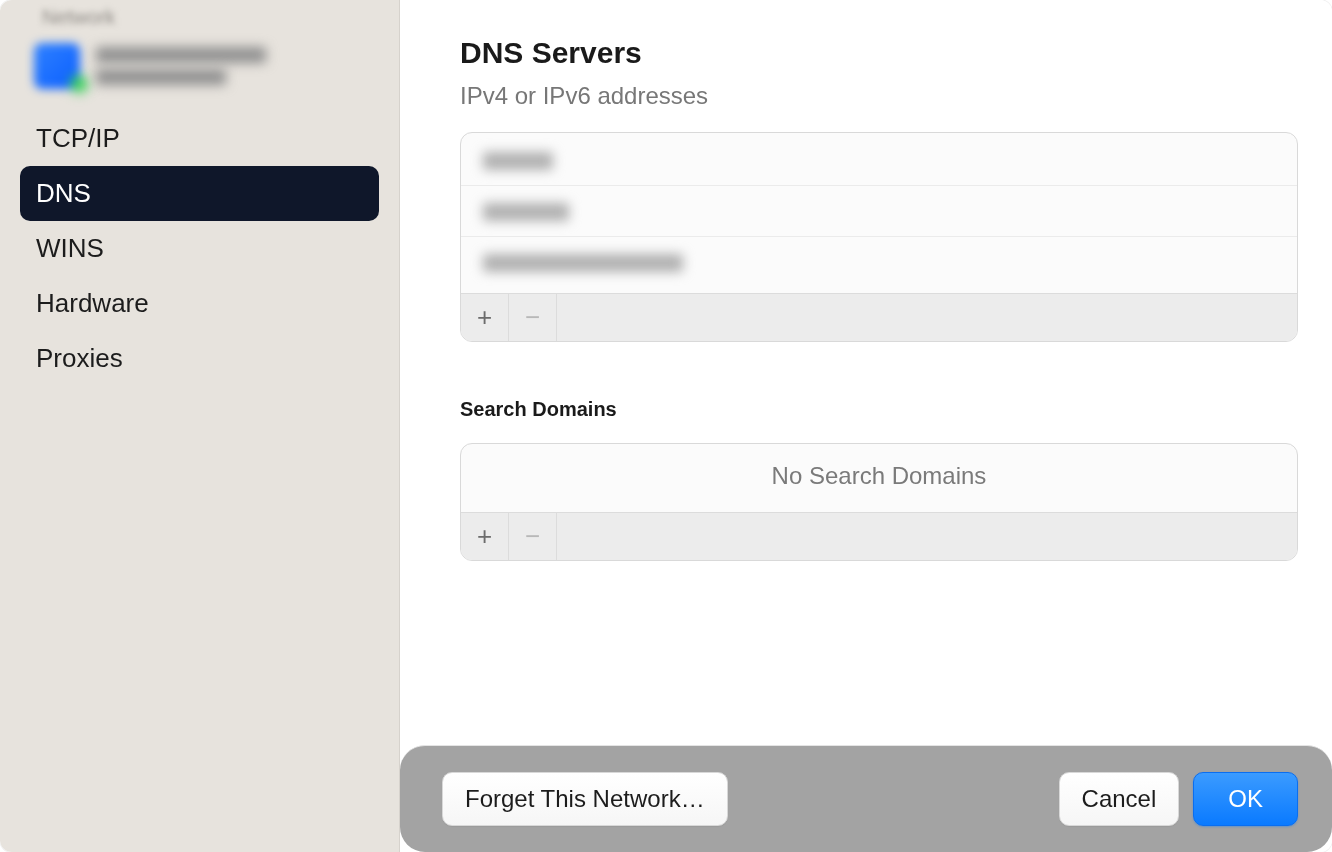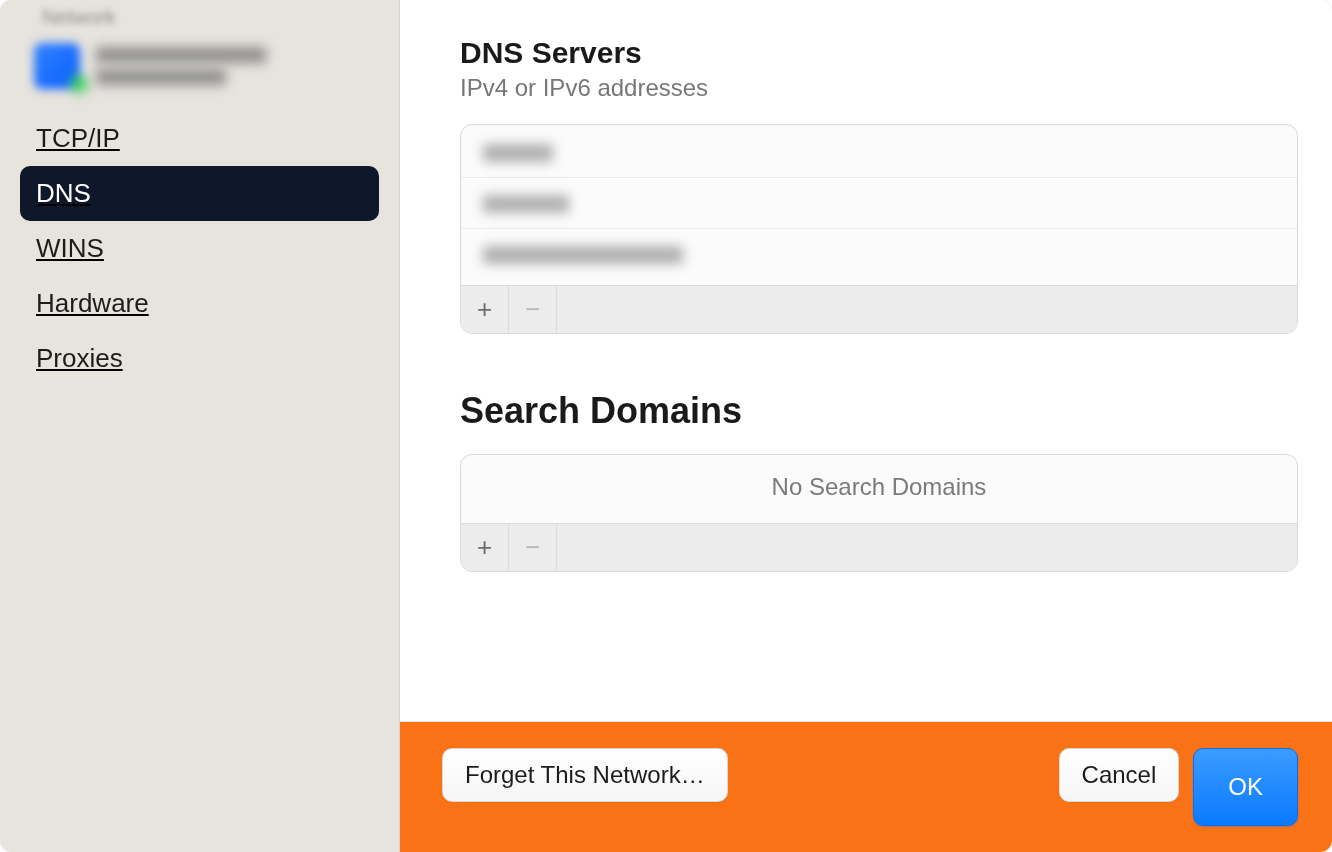--- a/index.html
+++ b/index.html
@@ -80,21 +80,20 @@
       border-radius:2px;
       filter: blur(6px);
     }
     .net-line.a { width: 170px; }
     .net-line.b { width: 130px; }
 
     .sidebar-items {
       padding: 6px 20px 0 20px;
       display: flex;
       flex-direction: column;
-      text-decoration: underline;
     }
     .sidebar-item {
       padding: 12px 16px;
       font-size: 26px;
       color: #1c1c1c;
       border-radius: 10px;
       cursor: default;
     }
     .sidebar-item.selected {
       background: #0f172a;
@@ -115,21 +114,21 @@
       overflow: auto;
     }
     .section-title {
       font-size: 30px;
       font-weight: 700;
       color: #1a1a1a;
     }
     .section-sub {
       font-size: 24px;
       color: #777;
-      margin-top: 4px;
+      margin-top: 12px;
     }
 
     .list-box {
       margin-top: 22px;
       border: 1px solid #d9d9d9;
       border-radius: 12px;
       overflow: hidden;
       background: #fbfbfb;
     }
     .list-body {
@@ -174,51 +173,52 @@
       justify-content: center;
       font-size: 26px;
       color: #6c6c6c;
       cursor: default;
       border-right: 1px solid #dcdcdc;
       user-select: none;
     }
     .icon-btn.disabled { color: #b8b8b8; }
 
     .search-section-title {
-      font-size: 36px;
+      font-size: 20px;
       font-weight: 700;
       color: #1a1a1a;
       margin-top: 56px;
     }
 
     
     .bottom-bar {
       border-top: 1px solid #e4e4e4;
-      background: #f97316;
+      background: #a3a3a3;
       padding: 26px 34px 26px 42px;
       display: flex;
-      align-items: flex-start;
+      align-items: center;
       gap: 14px;
+      border-radius: 25px;
     }
     .spacer { flex: 1; }
     .btn {
       font-size: 24px;
       padding: 12px 22px;
       border-radius: 10px;
       border: 1px solid #d8d8d8;
       background: linear-gradient(#ffffff,#f6f6f6);
       box-shadow: 0 1px 1px rgba(0,0,0,0.05);
       cursor: default;
       color: #1c1c1c;
     }
     .btn.primary {
       background: linear-gradient(#3b9bff,#0a7aff);
       border-color: #0a6ef0;
       color: #ffffff;
-      padding: 24px 34px;
+      padding: 12px 34px;
       box-shadow: 0 1px 2px rgba(10,122,255,0.4);
     }
   </style>
 </head>
 <body>
 
 <div class="window">
   <div class="window-body">
 
     <aside class="sidebar">

